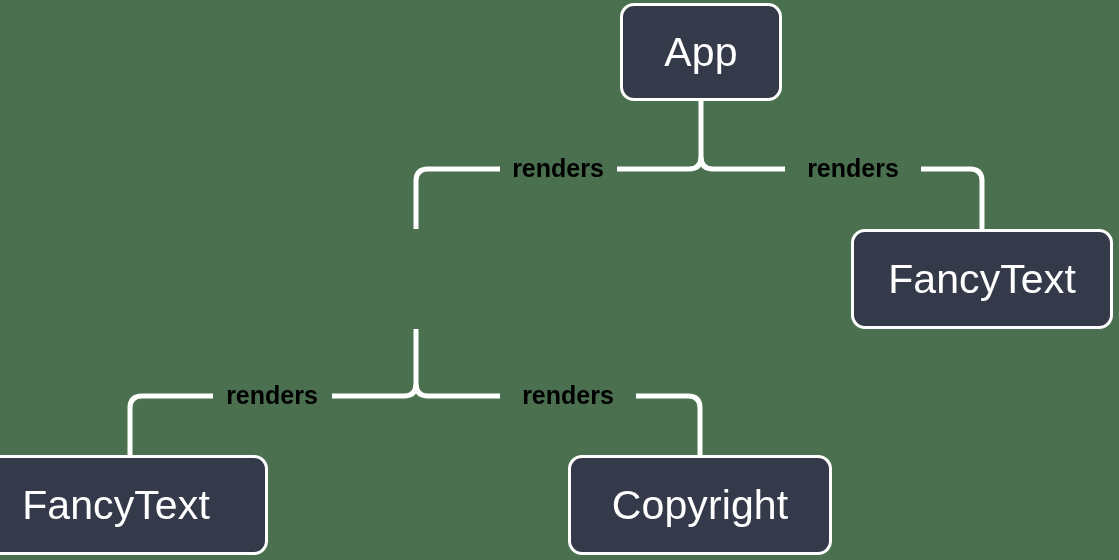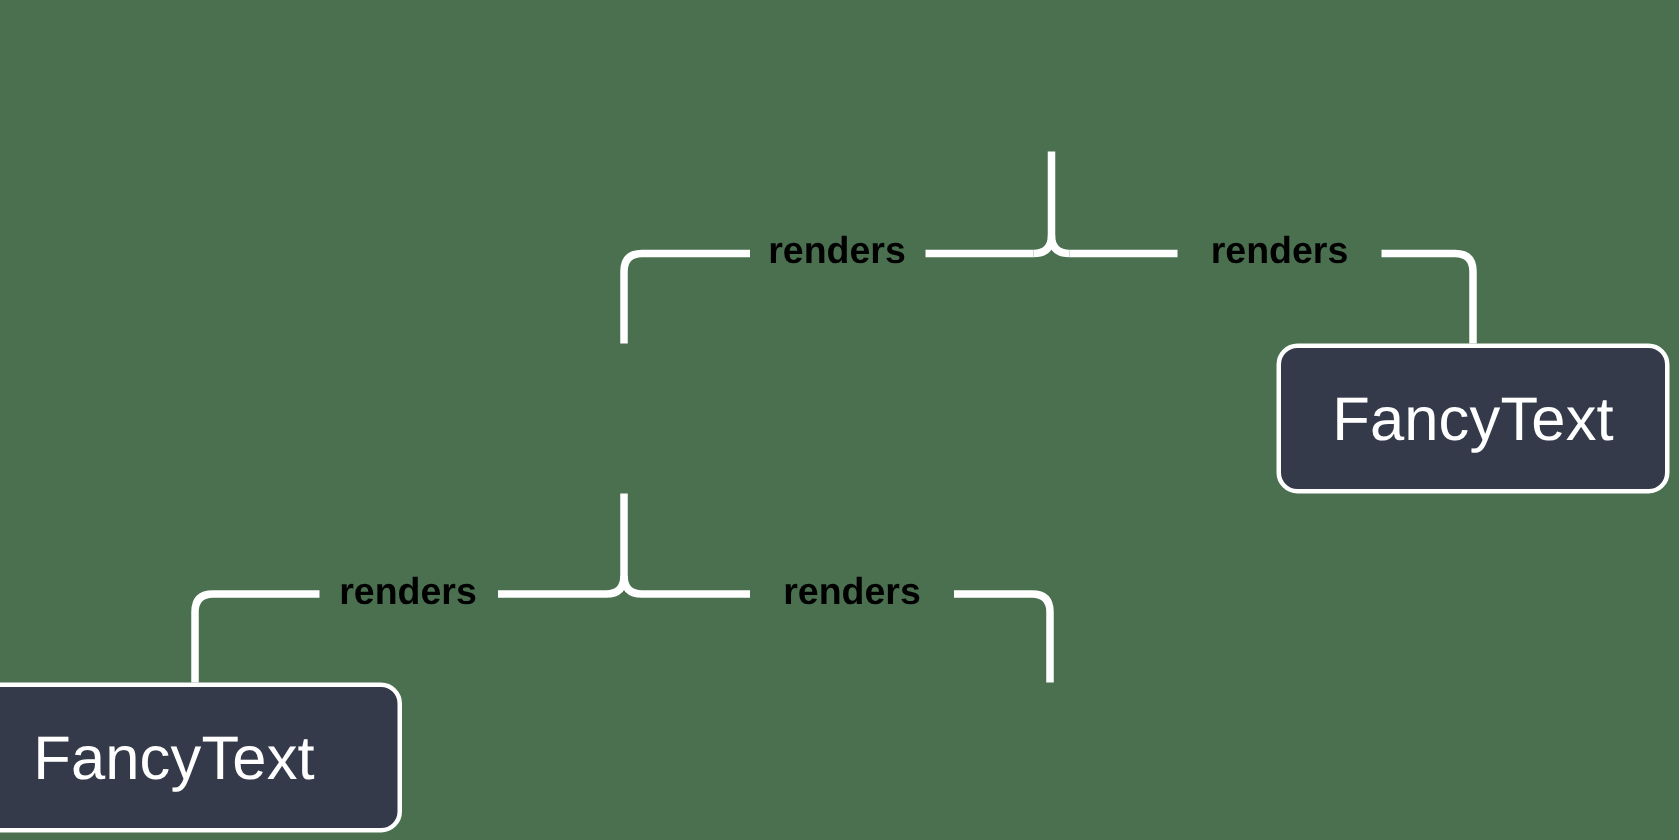--- a/index.html
+++ b/index.html
@@ -75,29 +75,35 @@
     <path d="M 416 329 L 416 384 Q 416 396 428 396"></path>
     <path d="M 416 384 Q 416 396 404 396"></path>
 
     <path d="M 404 396 L 332 396"></path>
     <path d="M 213 396 L 142 396 Q 130 396 130 408 L 130 455"></path>
 
     <path d="M 428 396 L 500 396"></path>
     <path d="M 636 396 L 688 396 Q 700 396 700 408 L 700 455"></path>
   </svg>
 
+  <div class="node" style="left:620px; top:3px; width:162px; height:98px;">
+    <span>App</span>
+  </div>
 
 
   <div class="node" style="left:851px; top:229px; width:262px; height:100px;">
     <span>FancyText</span>
   </div>
 
   <div class="node" style="left:-36px; top:455px; width:304px; height:100px;">
     <span>FancyText</span>
   </div>
 
+  <div class="node" style="left:568px; top:455px; width:264px; height:100px;">
+    <span>Copyright</span>
+  </div>
 
   <div class="edge-label" style="left:558px; top:168px;">renders</div>
   <div class="edge-label" style="left:853px; top:168px;">renders</div>
   <div class="edge-label" style="left:272px; top:395px;">renders</div>
   <div class="edge-label" style="left:568px; top:395px;">renders</div>
 
 </div>
 
 </body></html>

